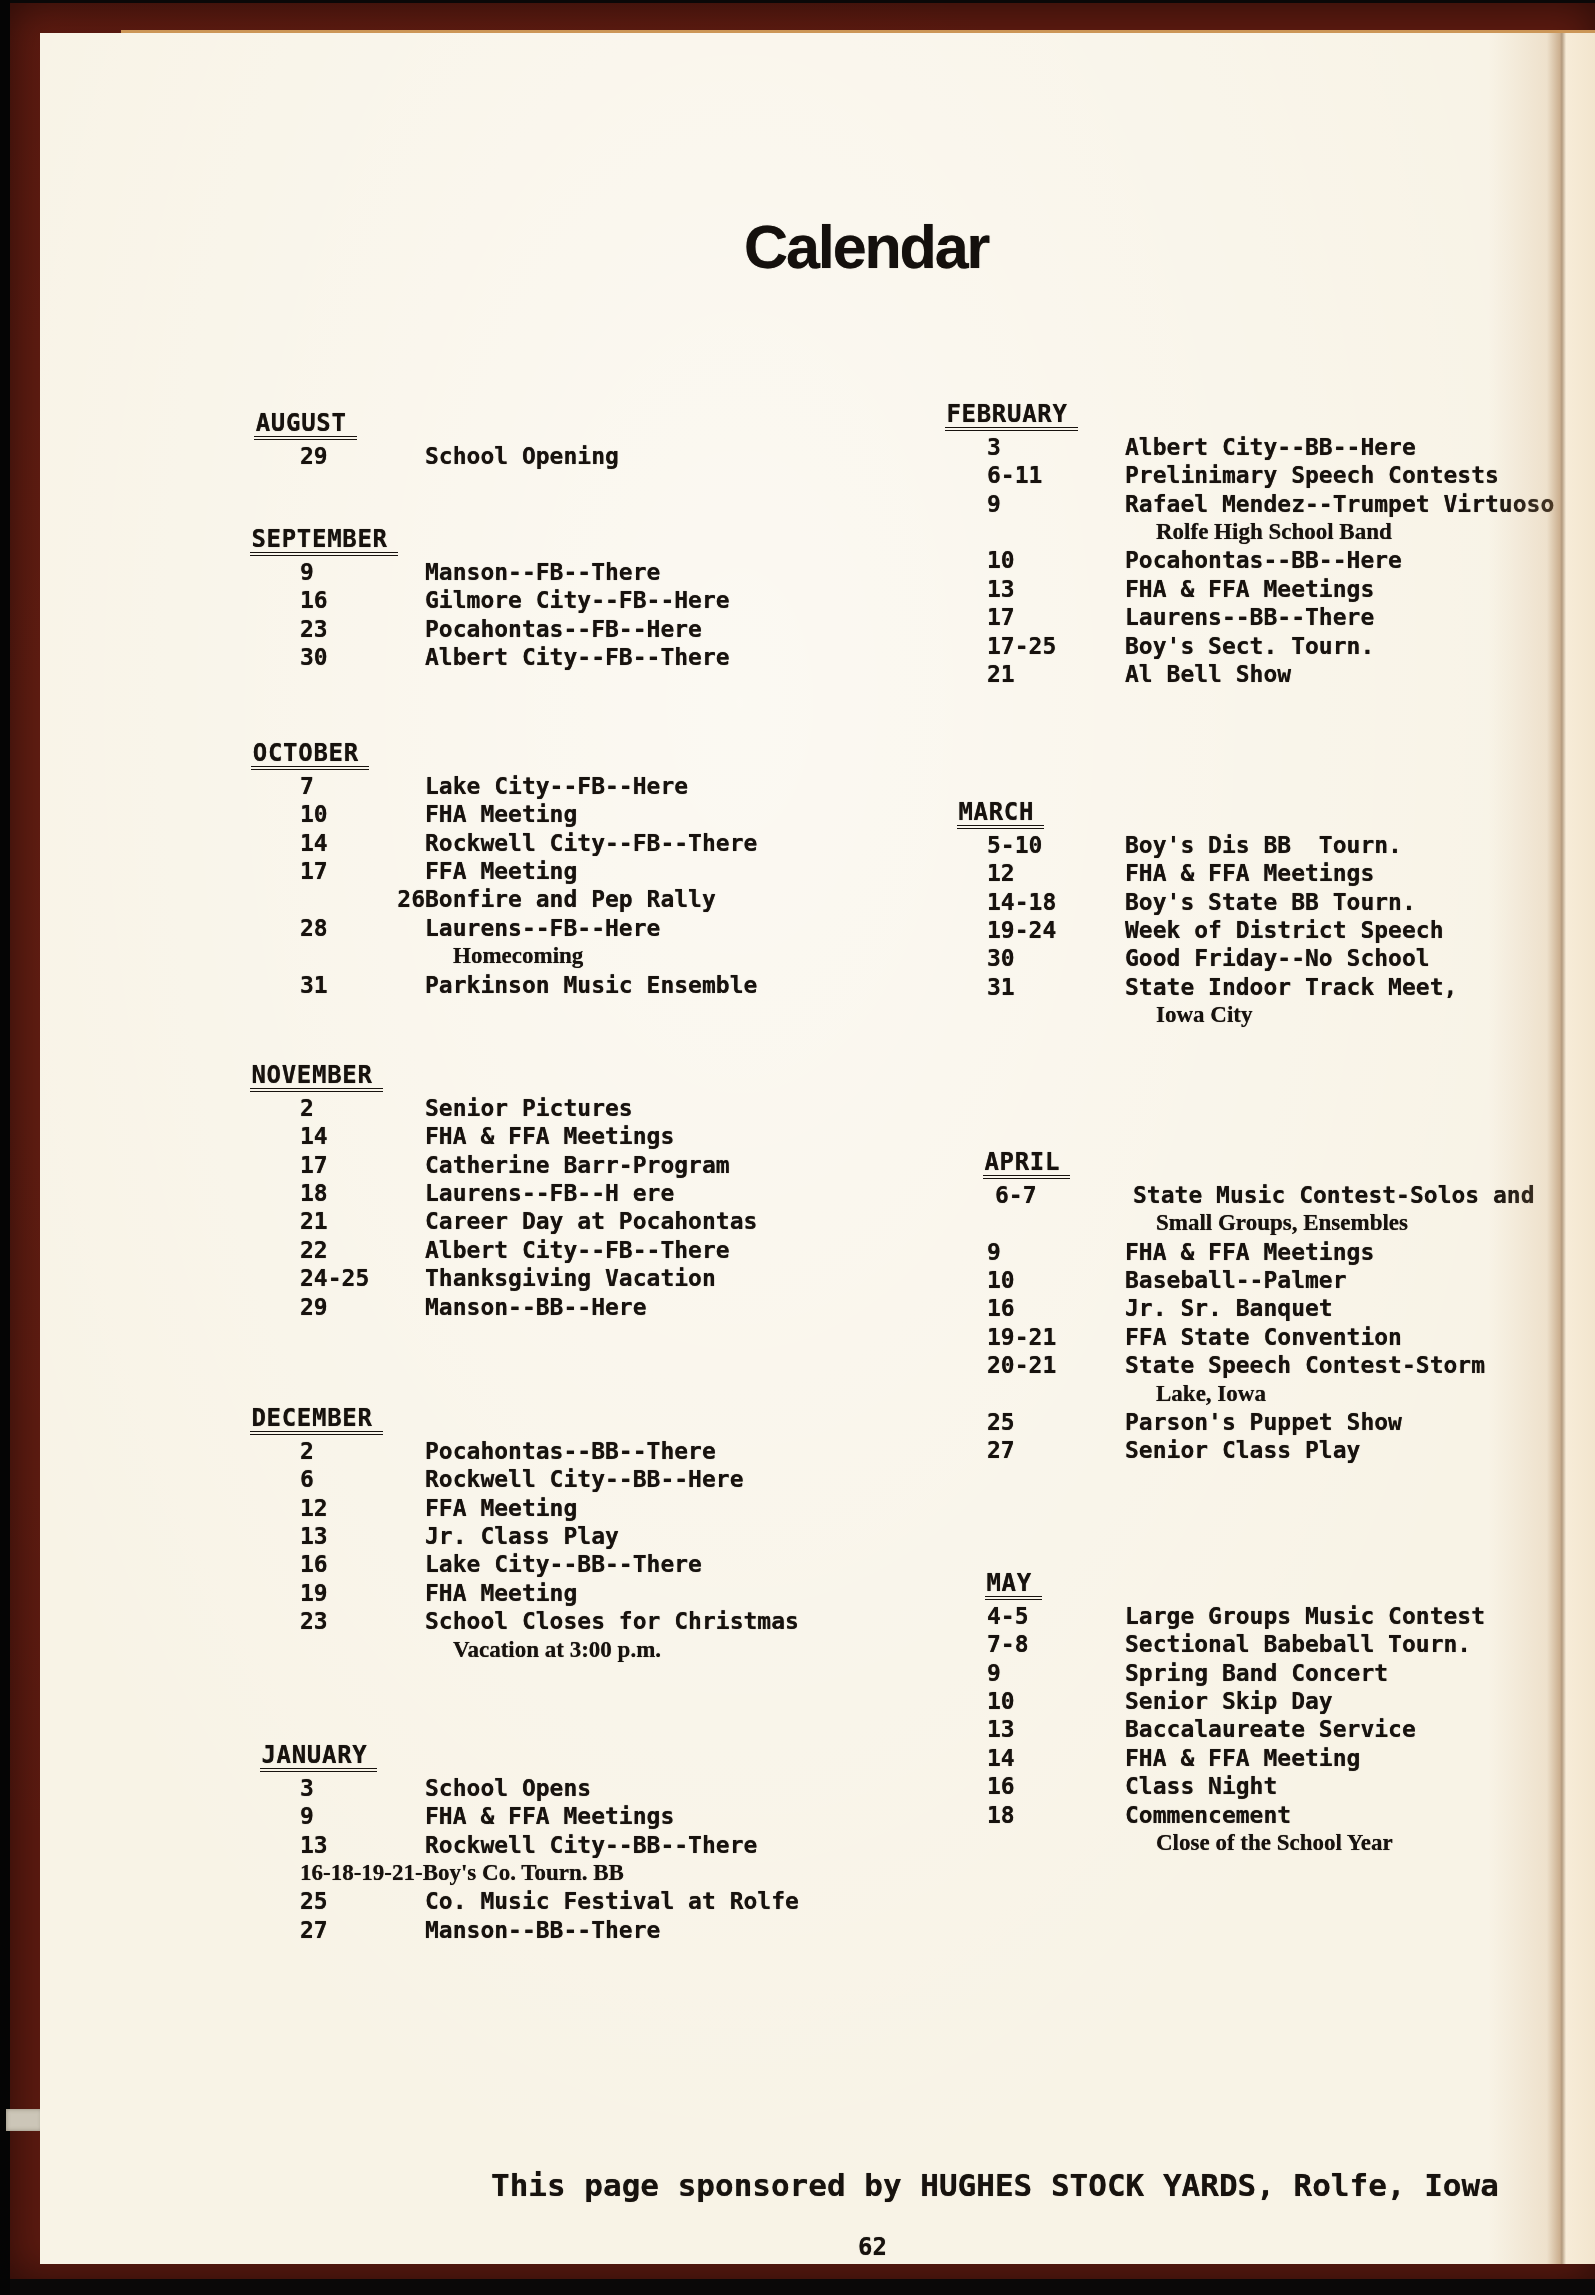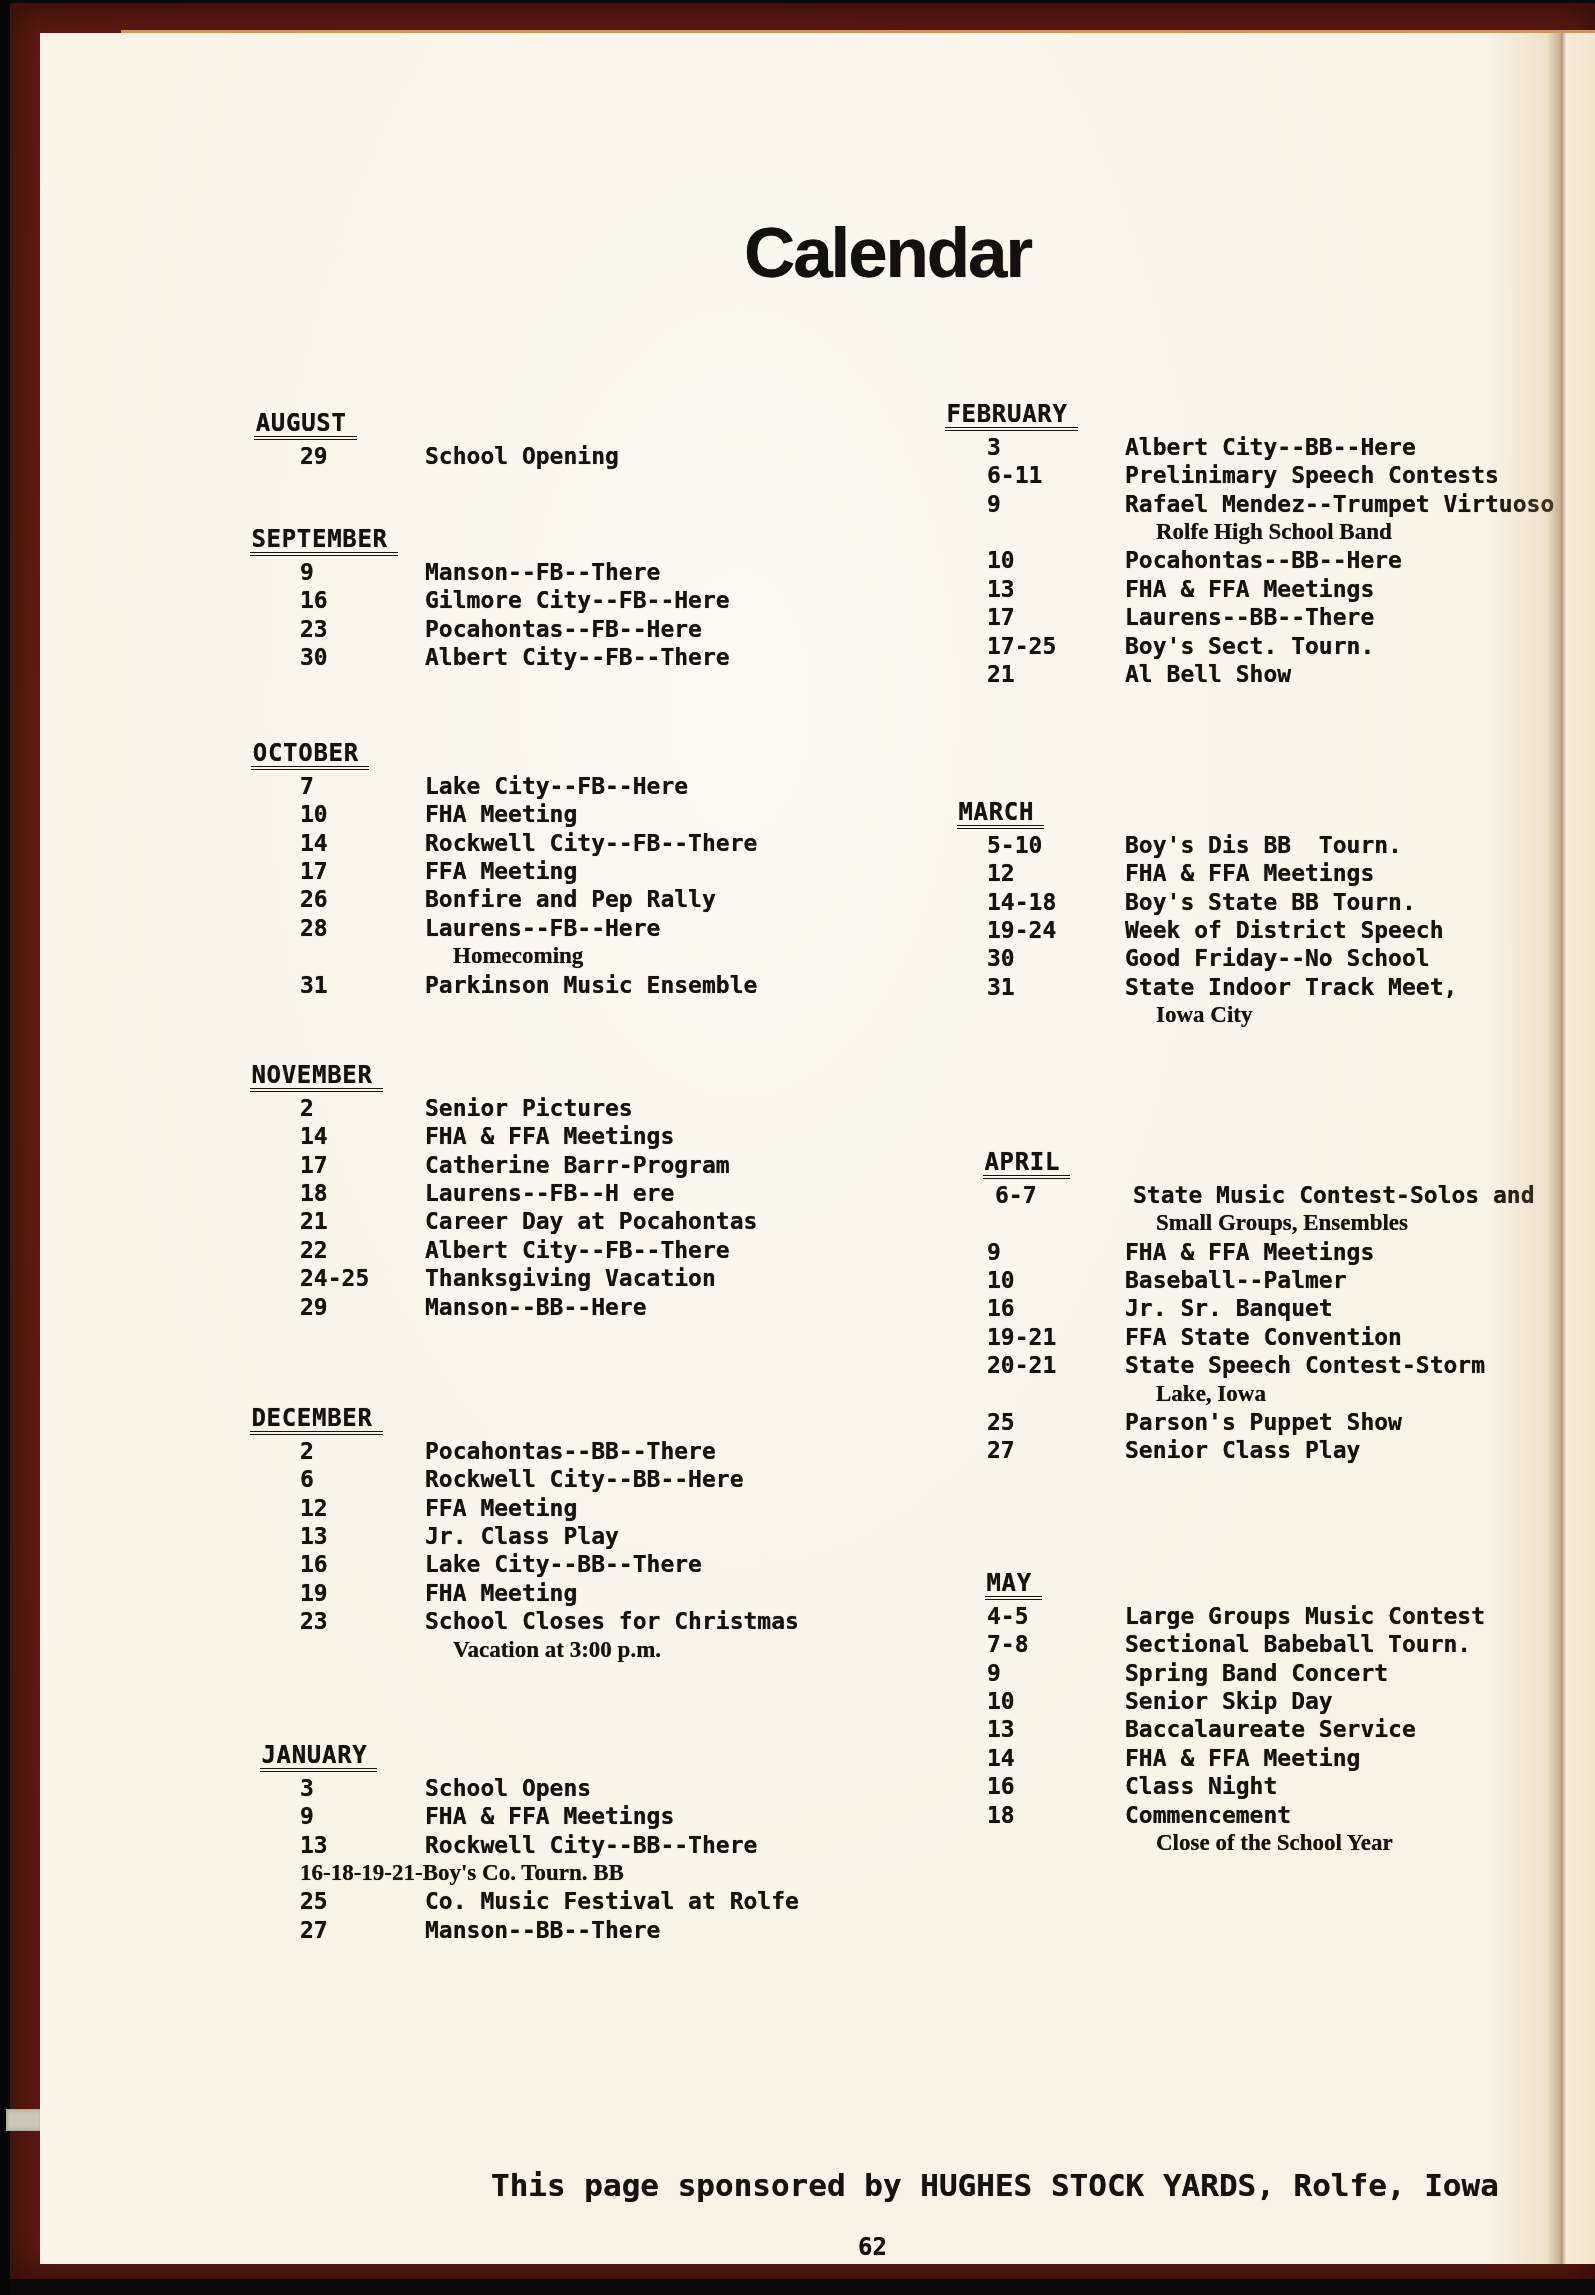--- a/index.html
+++ b/index.html
@@ -27,21 +27,21 @@
     background:linear-gradient(to right,
       rgba(201,160,110,0) 0%,
       rgba(201,160,110,.22) 55%,
       rgba(160,110,60,.50) 67%,
       rgba(120,80,40,.55) 69%,
       rgba(247,236,216,1) 73%,
       rgba(242,229,206,1) 100%);}
   
   #title{position:absolute;left:704px;top:179px;
     font-family:"Liberation Sans", sans-serif;font-weight:bold;
-    font-size:71px;letter-spacing:-2.1px;color:#14100d;text-align:center;}
+    font-size:61px;letter-spacing:-2.1px;color:#14100d;text-align:center;}
   .month-section{position:absolute;}
   .month-header{display:inline-block;font-size:24px;font-weight:bold;line-height:24px;
     letter-spacing:0.7px;border-bottom:4.3px double #17120e;padding:0 10px 1.4px 1.4px;margin-bottom:1.4px;
     white-space:pre;}
   .month-rows{}
   .event-row{height:28.4px;line-height:28.4px;font-size:23px;font-weight:bold;white-space:pre;display:flex;}
   .event-row.full{display:block;font-family:Liberation Serif, serif;}
   .event-date{flex:0 0 auto;}
   .event-text{flex:0 0 auto;}
   #sponsor-line{position:absolute;left:451px;top:2134px;font-size:31px;font-weight:bold;white-space:pre;color:#17120e;}
@@ -68,21 +68,21 @@
             <div class="event-row ink"><div class="event-date" style="width: 125px;">9</div><div class="event-text">Manson--FB--There</div></div>
             <div class="event-row ink"><div class="event-date" style="width: 125px;">16</div><div class="event-text">Gilmore City--FB--Here</div></div>
             <div class="event-row ink"><div class="event-date" style="width: 125px;">23</div><div class="event-text">Pocahontas--FB--Here</div></div>
             <div class="event-row ink"><div class="event-date" style="width: 125px;">30</div><div class="event-text">Albert City--FB--There</div></div>
           </div></div>
         <div class="month-section" style="left: 210px; top: 708px;"><div class="month-header ink" style="margin-left: 1.4px;">OCTOBER</div><br><div class="month-rows" style="padding-left: 50px;">
             <div class="event-row ink"><div class="event-date" style="width: 125px;">7</div><div class="event-text">Lake City--FB--Here</div></div>
             <div class="event-row ink"><div class="event-date" style="width: 125px;">10</div><div class="event-text">FHA Meeting</div></div>
             <div class="event-row ink"><div class="event-date" style="width: 125px;">14</div><div class="event-text">Rockwell City--FB--There</div></div>
             <div class="event-row ink"><div class="event-date" style="width: 125px;">17</div><div class="event-text">FFA Meeting</div></div>
-            <div class="event-row ink"><div class="event-date" style="width: 125px;">26</div><div class="event-text">Bonfire and Pep Rally</div></div>
+            <div class="event-row ink"><div class="event-date" style="width: 125px; text-align: right;">26</div><div class="event-text">Bonfire and Pep Rally</div></div>
             <div class="event-row ink"><div class="event-date" style="width: 125px;">28</div><div class="event-text">Laurens--FB--Here</div></div>
             <div class="event-row full ink" style="padding-left: 153px;">Homecoming</div>
             <div class="event-row ink"><div class="event-date" style="width: 125px;">31</div><div class="event-text">Parkinson Music Ensemble</div></div>
           </div></div>
         <div class="month-section" style="left: 210px; top: 1030px;"><div class="month-header ink" style="margin-left: 0px;">NOVEMBER</div><br><div class="month-rows" style="padding-left: 50px;">
             <div class="event-row ink"><div class="event-date" style="width: 125px;">2</div><div class="event-text">Senior Pictures</div></div>
             <div class="event-row ink"><div class="event-date" style="width: 125px;">14</div><div class="event-text">FHA &amp; FFA Meetings</div></div>
             <div class="event-row ink"><div class="event-date" style="width: 125px;">17</div><div class="event-text">Catherine Barr-Program</div></div>
             <div class="event-row ink"><div class="event-date" style="width: 125px;">18</div><div class="event-text">Laurens--FB--H ere</div></div>
             <div class="event-row ink"><div class="event-date" style="width: 125px;">21</div><div class="event-text">Career Day at Pocahontas</div></div>

